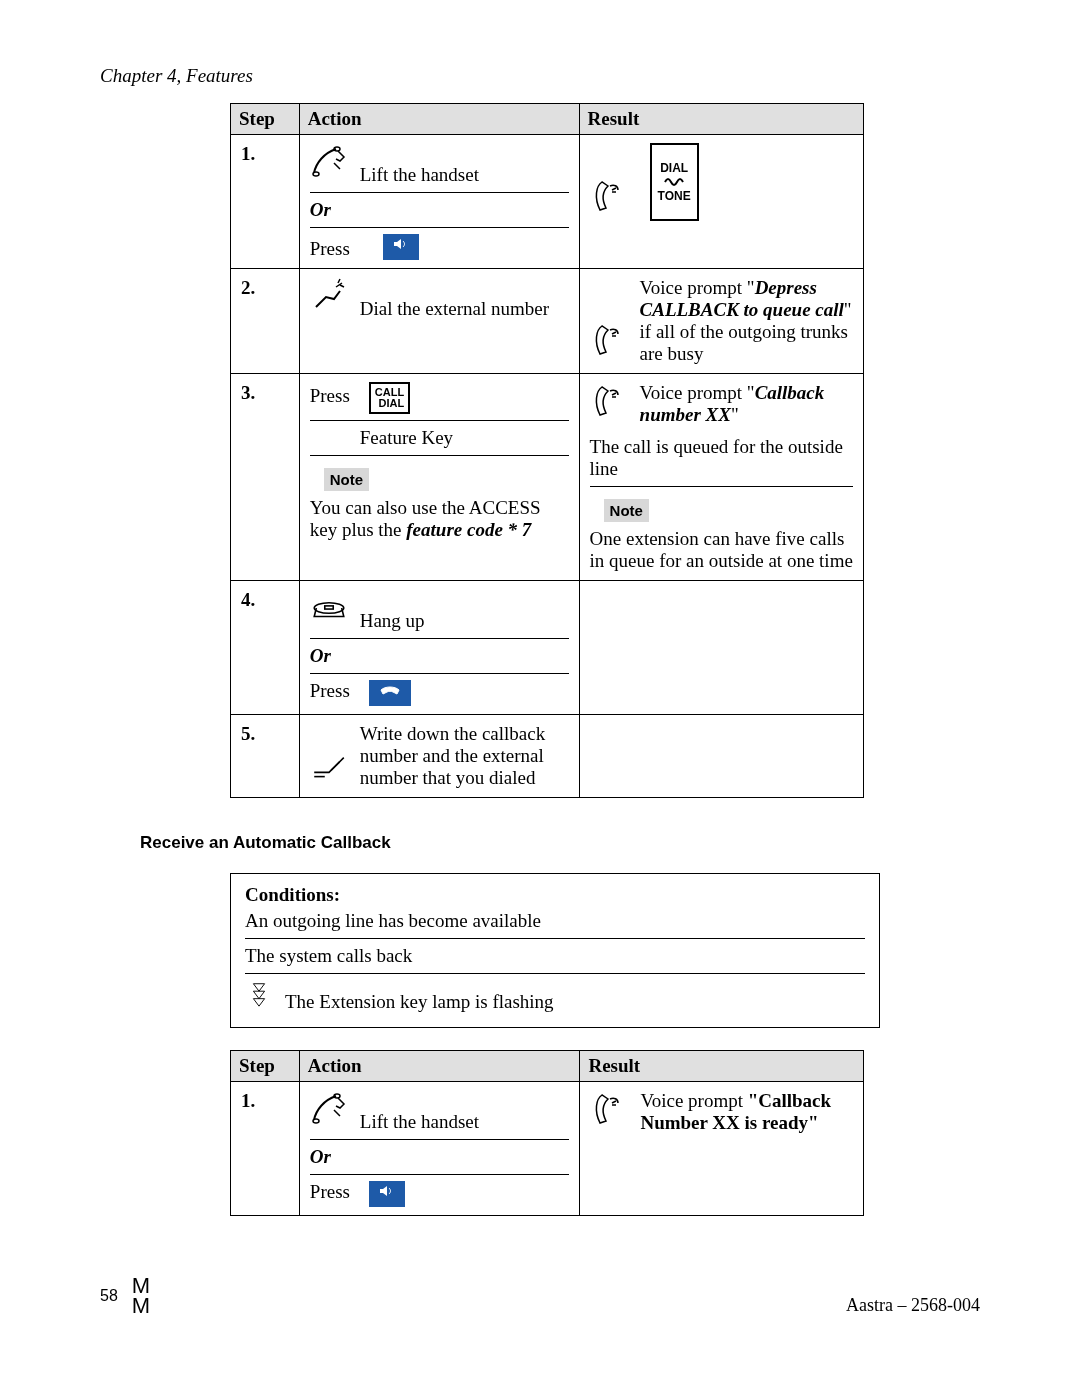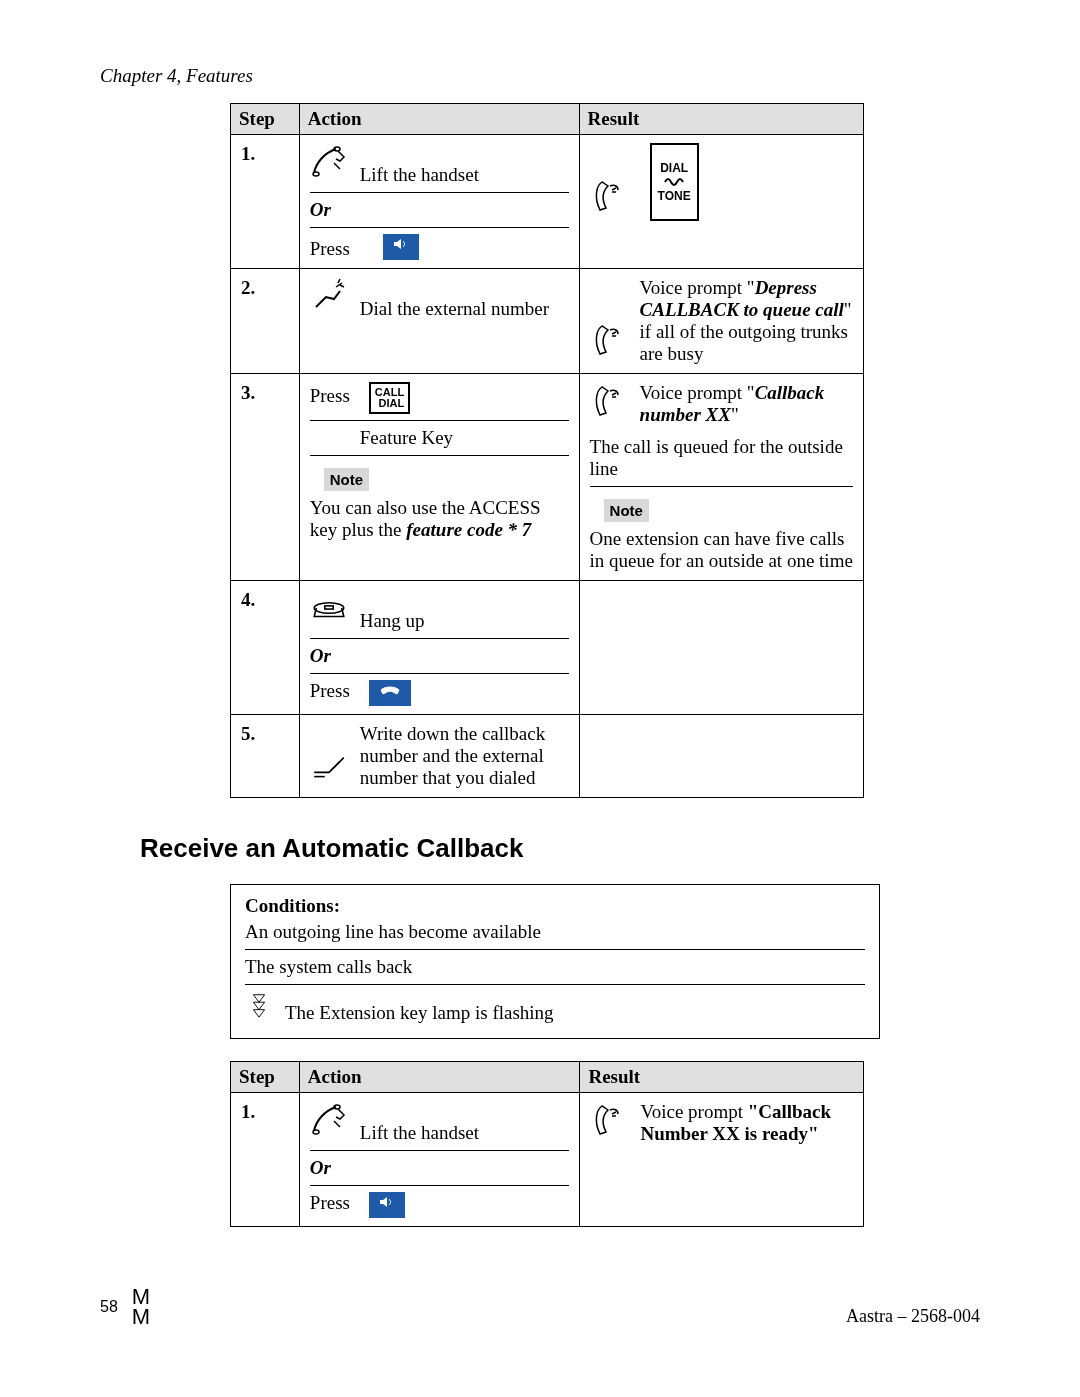--- a/index.html
+++ b/index.html
@@ -88,21 +88,21 @@
     font-size: 15px;
     padding: 3px 6px;
     margin: 6px 14px;
   }
   .row { display: flex; align-items: flex-end; gap: 12px; }
   .row .left-ic { flex: 0 0 38px; }
   .row .txt { flex: 1; }
   h2.section {
     font-family: Arial, Helvetica, sans-serif;
     font-weight: bold;
-    font-size: 26px;
+    font-size: 17px;
     margin: 35px 0 20px 40px;
   }
   
   .conditions {
     border: 1px solid #000;
     margin-left: 130px;
     width: 650px;
     padding: 10px 14px 14px 14px;
     box-sizing: border-box;
   }

